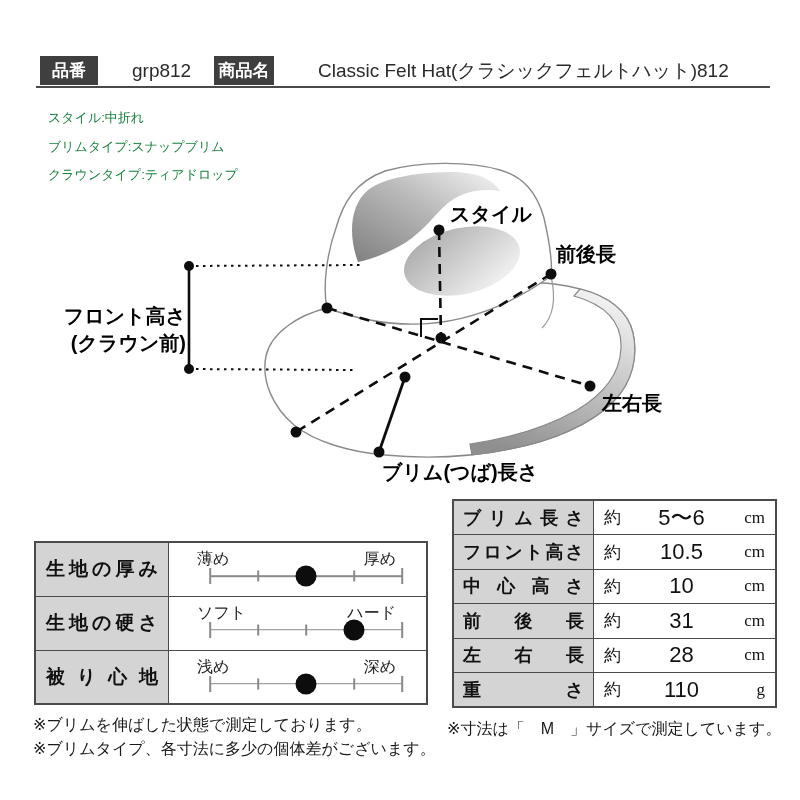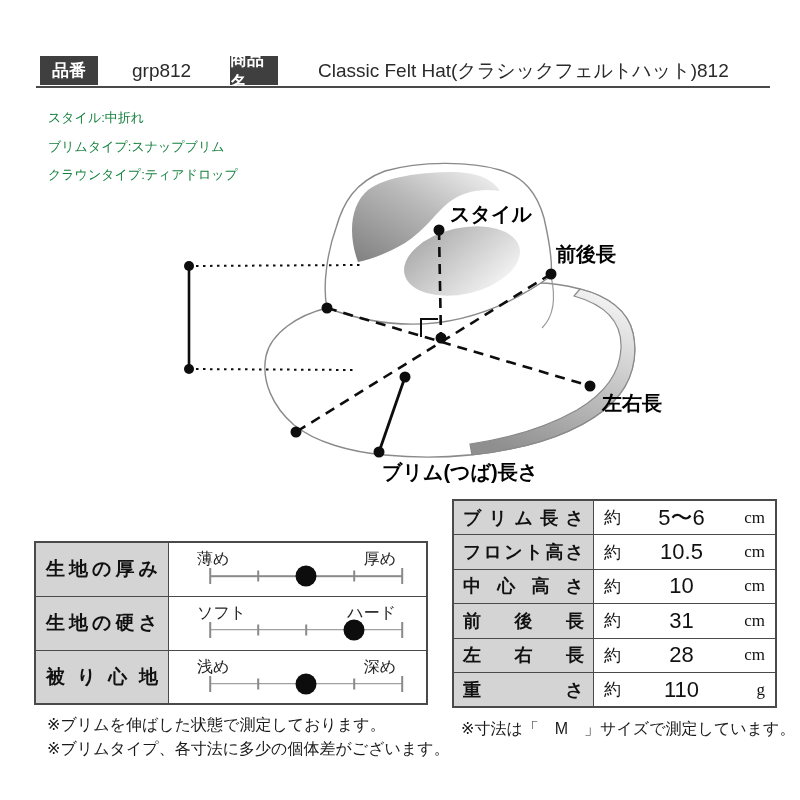--- a/index.html
+++ b/index.html
@@ -46,31 +46,31 @@
   .srow{display:flex;height:33.4px;border-top:1.5px solid #4a4a4a;}
   .srow:first-child{border-top:none;}
   .shead{width:121px;background:#d4d4d4;border-right:1.5px solid #4a4a4a;
          display:flex;align-items:center;justify-content:space-between;
          padding:0 9px;font-size:18px;font-weight:600;color:#111;}
   .sval{flex:1;display:flex;align-items:center;padding:0 10px;color:#111;}
   .approx{font-size:17px;width:34px;font-weight:500;}
   .num{flex:1;text-align:center;font-size:22px;font-weight:500;}
   .unit{font-size:17px;width:40px;text-align:right;font-weight:500;font-family:Liberation Serif, serif;}
   
-  .note{position:absolute;font-size:16px;font-weight:500;color:#1a1a1a;white-space:nowrap;margin-left:14px;}
+  .note{position:absolute;font-size:16px;font-weight:500;color:#1a1a1a;white-space:nowrap;}
   #notes-left{left:33px;top:713px;line-height:24px;}
 </style>
 </head>
 <body>
 
 <div id="canvas">
 
   <div class="badge" style="left:40px;width:58px">品番</div>
   <div class="hval" style="left:108px">grp812</div>
-  <div class="badge" style="left:230px;width:48px">商品名</div>
+  <div class="badge" style="left:214px;width:60px">商品名</div>
   <div class="hval" style="left:294px">Classic Felt Hat(クラシックフェルトハット)812</div>
   <div class="rule"></div>
 
   <div class="specs">
     <div>スタイル:中折れ</div>
     <div>ブリムタイプ:スナップブリム</div>
     <div>クラウンタイプ:ティアドロップ</div>
   </div>
 
   <svg id="hat-svg" viewBox="0 0 800 800">
@@ -135,20 +135,24 @@
         <circle cx="379" cy="452" r="5.5"></circle>
       <circle cx="189" cy="266" r="5"></circle>
         <circle cx="189" cy="369" r="5"></circle>
     </g>
   </svg>
 
   <div class="dlabel" style="left:450px;top:201px">スタイル</div>
   <div class="dlabel" style="left:556px;top:241px">前後長</div>
   <div class="dlabel" style="left:602px;top:390px">左右長</div>
   <div class="dlabel" style="left:382px;top:459px">ブリム(つば)長さ</div>
+  <div class="dlabel" id="front-height-label">
+    <div>フロント高さ</div>
+    <div>(クラウン前)</div>
+  </div>
 
   <div class="feeltable">
     <div class="frow">
       <div class="fhead justify-chars">
           <span>生</span>
           <span>地</span>
           <span>の</span>
           <span>厚</span>
           <span>み</span>
         </div>

